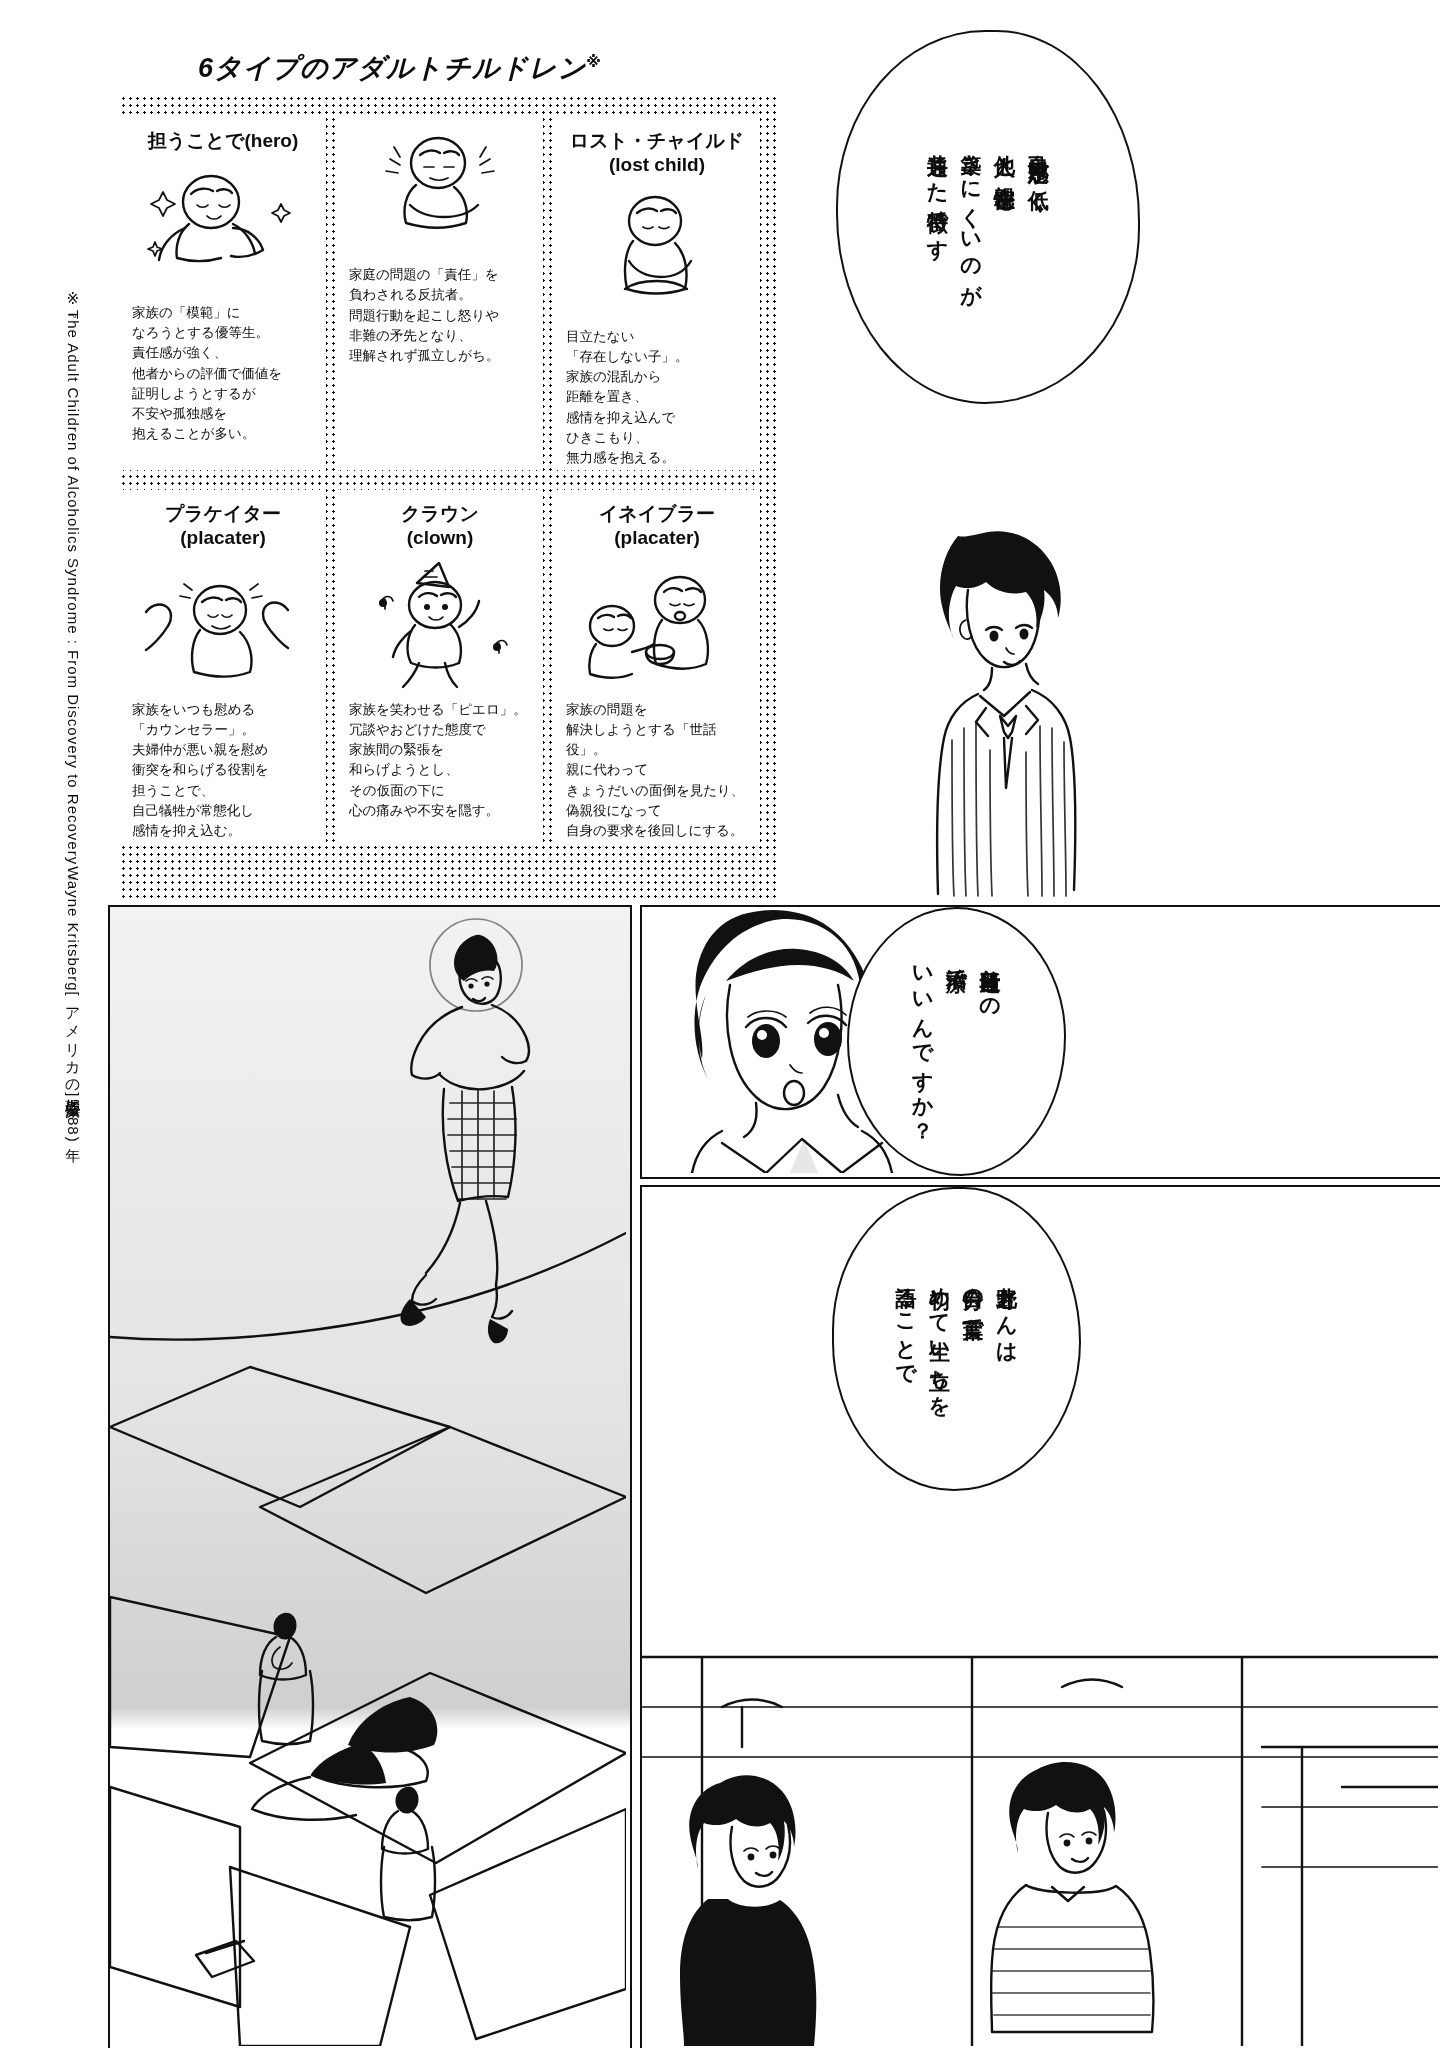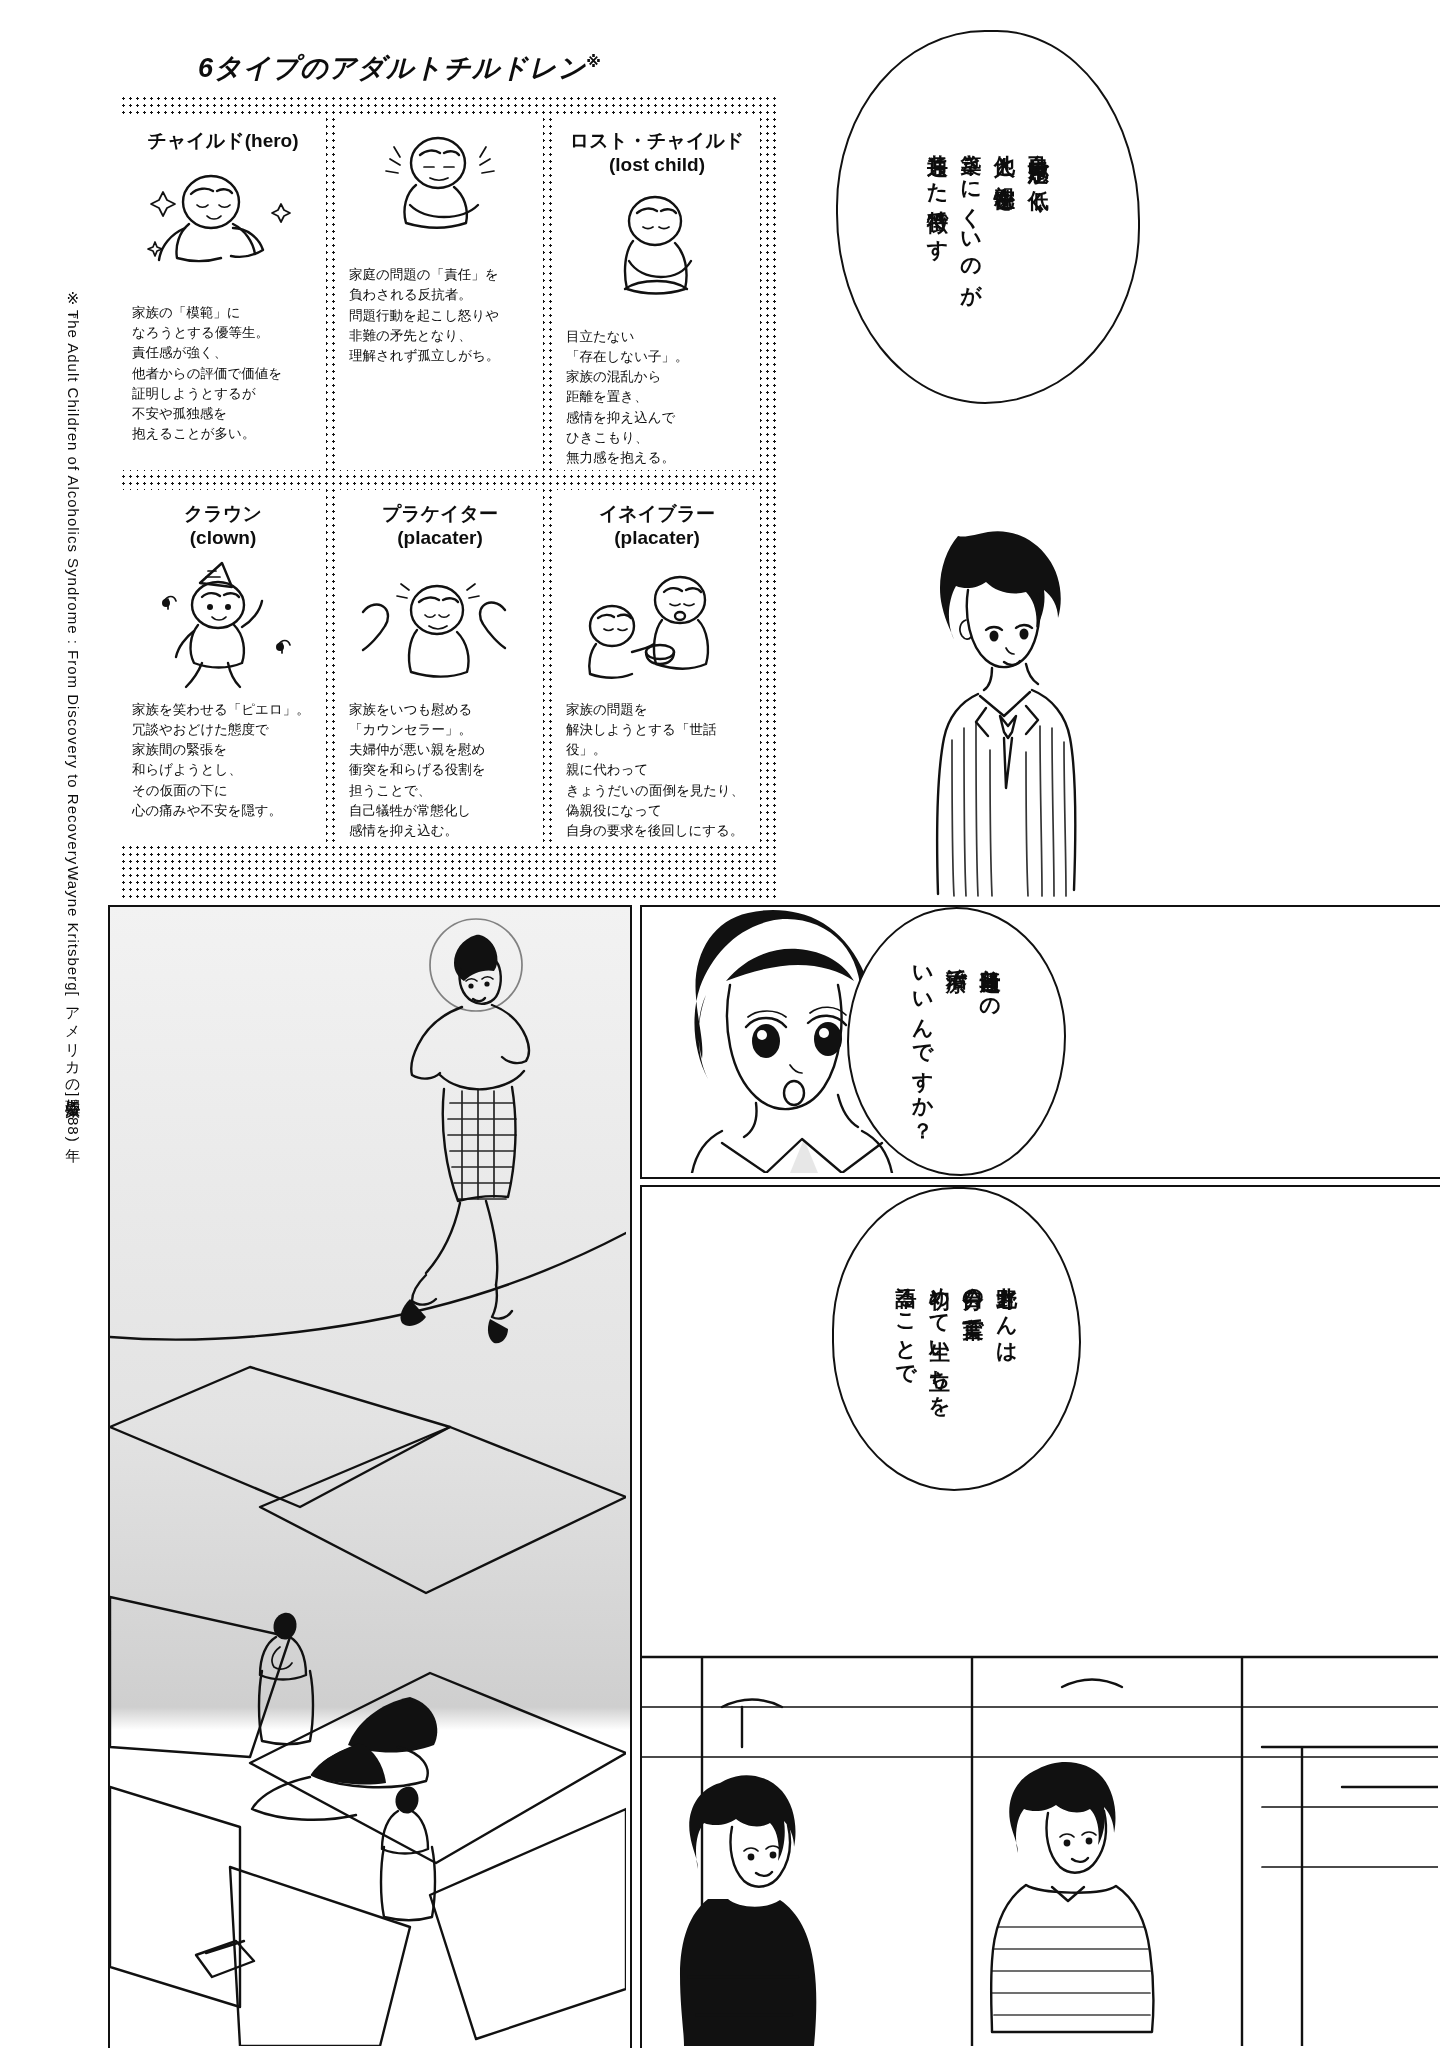--- a/index.html
+++ b/index.html
@@ -61,21 +61,21 @@
 <div id="info-title">
   <span>6タイプのアダルトチルドレン</span><span class="ast">※</span>
 </div>
 
 <div id="infographic">
   <div id="dotbox" class="halftone"></div>
 
   <div class="cardrow" style="top:75px;">
 
     <div class="card">
-      <h3>チャイルド(hero)</h3>
+      <h3>担うことで(hero)</h3>
       <div class="art">
         <svg width="180" height="140" viewBox="0 0 180 140">
           <ellipse class="ink" cx="78" cy="44" rx="28" ry="26"></ellipse>
           <path class="ink" d="M58 36c6-6 16-7 22-3"></path>
           <path class="ink" d="M84 33c5-3 12-2 15 2"></path>
           <path class="inkthin" d="M64 47c3 3 8 3 11 0"></path>
           <path class="inkthin" d="M86 47c3 3 8 3 11 0"></path>
           <path class="inkthin" d="M74 58c4 4 10 4 14 0"></path>
           <path class="ink" d="M56 66c-10 8-14 22-12 34 14 4 30 4 44 0"></path>
           <path class="ink" d="M100 66c12 6 20 18 22 30"></path>
@@ -138,20 +138,48 @@
 「存在しない子」。
 家族の混乱から
 距離を置き、
 感情を抑え込んで
 ひきこもり、
 無力感を抱える。</div>
     </div>
   </div>
 
   <div class="cardrow" style="top:450px;">
+
+    <div class="card tall">
+      <h3>
+        <span>プラケイター</span><br>
+        <span>(placater)</span>
+      </h3>
+      <div class="art">
+        <svg width="190" height="130" viewBox="0 0 190 130">
+          <path class="ink" d="M18 52c6-8 16-10 22-4 4 4 4 12 0 18-6 10-16 20-22 24"></path>
+          <ellipse class="ink" cx="92" cy="50" rx="26" ry="24"></ellipse>
+          <path class="ink" d="M74 42c6-5 14-6 20-2"></path>
+          <path class="ink" d="M98 40c5-3 12-2 15 2"></path>
+          <path class="inkthin" d="M80 55c3 3 7 3 10 0M94 55c3 3 7 3 10 0"></path>
+          <path class="inkthin" d="M84 66c6 4 12 4 18 0"></path>
+          <path class="ink" d="M72 70c-8 10-10 28-6 42 20 6 40 6 56 0 4-14 0-30-10-40"></path>
+          <path class="ink" d="M160 50c-6-8-16-10-22-4-4 4-4 12 0 18 6 10 16 20 22 24"></path>
+          <path class="inkthin" d="M56 24l8 6M52 36l10 2"></path>
+          <path class="inkthin" d="M130 24l-8 6M134 36l-10 2"></path>
+        </svg>
+      </div>
+      <div class="desc" style="white-space:pre-line">家族をいつも慰める
+「カウンセラー」。
+夫婦仲が悪い親を慰め
+衝突を和らげる役割を
+担うことで、
+自己犠牲が常態化し
+感情を抑え込む。</div>
+    </div>
 
     <div class="card tall">
       <h3>
         <span>クラウン</span><br>
         <span>(clown)</span>
       </h3>
       <div class="art">
         <svg width="190" height="135" viewBox="0 0 190 135">
           <path class="ink" d="M72 26l22-20 10 24z"></path>
           <path class="inkthin" d="M78 20h14M80 14h8"></path>
@@ -174,48 +202,20 @@
       <div class="desc" style="white-space:pre-line">家族を笑わせる「ピエロ」。
 冗談やおどけた態度で
 家族間の緊張を
 和らげようとし、
 その仮面の下に
 心の痛みや不安を隠す。</div>
     </div>
 
     <div class="card tall">
       <h3>
-        <span>プラケイター</span><br>
-        <span>(placater)</span>
-      </h3>
-      <div class="art">
-        <svg width="190" height="130" viewBox="0 0 190 130">
-          <path class="ink" d="M18 52c6-8 16-10 22-4 4 4 4 12 0 18-6 10-16 20-22 24"></path>
-          <ellipse class="ink" cx="92" cy="50" rx="26" ry="24"></ellipse>
-          <path class="ink" d="M74 42c6-5 14-6 20-2"></path>
-          <path class="ink" d="M98 40c5-3 12-2 15 2"></path>
-          <path class="inkthin" d="M80 55c3 3 7 3 10 0M94 55c3 3 7 3 10 0"></path>
-          <path class="inkthin" d="M84 66c6 4 12 4 18 0"></path>
-          <path class="ink" d="M72 70c-8 10-10 28-6 42 20 6 40 6 56 0 4-14 0-30-10-40"></path>
-          <path class="ink" d="M160 50c-6-8-16-10-22-4-4 4-4 12 0 18 6 10 16 20 22 24"></path>
-          <path class="inkthin" d="M56 24l8 6M52 36l10 2"></path>
-          <path class="inkthin" d="M130 24l-8 6M134 36l-10 2"></path>
-        </svg>
-      </div>
-      <div class="desc" style="white-space:pre-line">家族をいつも慰める
-「カウンセラー」。
-夫婦仲が悪い親を慰め
-衝突を和らげる役割を
-担うことで、
-自己犠牲が常態化し
-感情を抑え込む。</div>
-    </div>
-
-    <div class="card tall">
-      <h3>
         <span>イネイブラー</span><br>
         <span>(placater)</span>
       </h3>
       <div class="art">
         <svg width="190" height="130" viewBox="0 0 190 130">
           <ellipse class="ink" cx="118" cy="40" rx="25" ry="23"></ellipse>
           <path class="ink" d="M102 32c5-5 13-5 18-1"></path>
           <path class="ink" d="M124 30c5-3 12-2 15 2"></path>
           <path class="inkthin" d="M108 44c3 2 7 2 10 0M122 44c3 2 7 2 10 0"></path>
           <ellipse class="ink" cx="118" cy="56" rx="5" ry="4"></ellipse>

